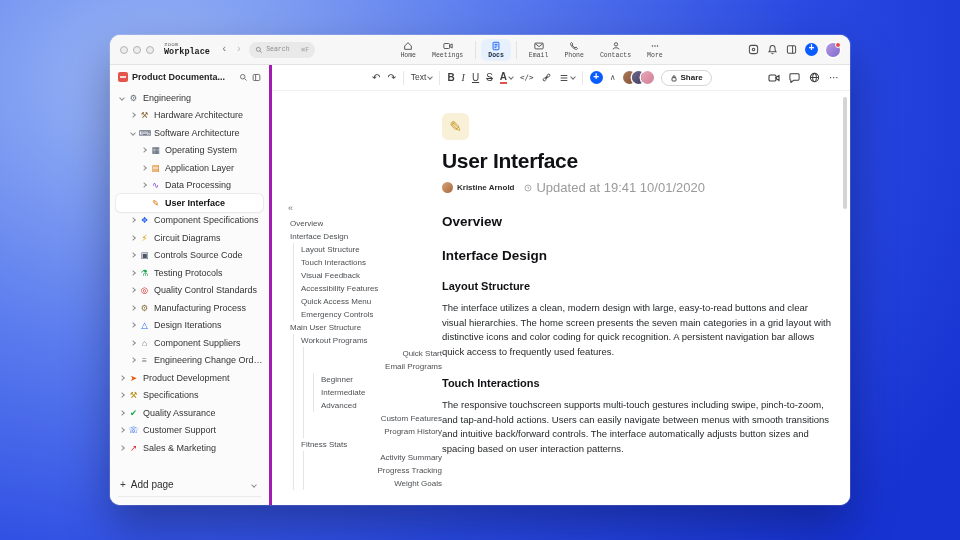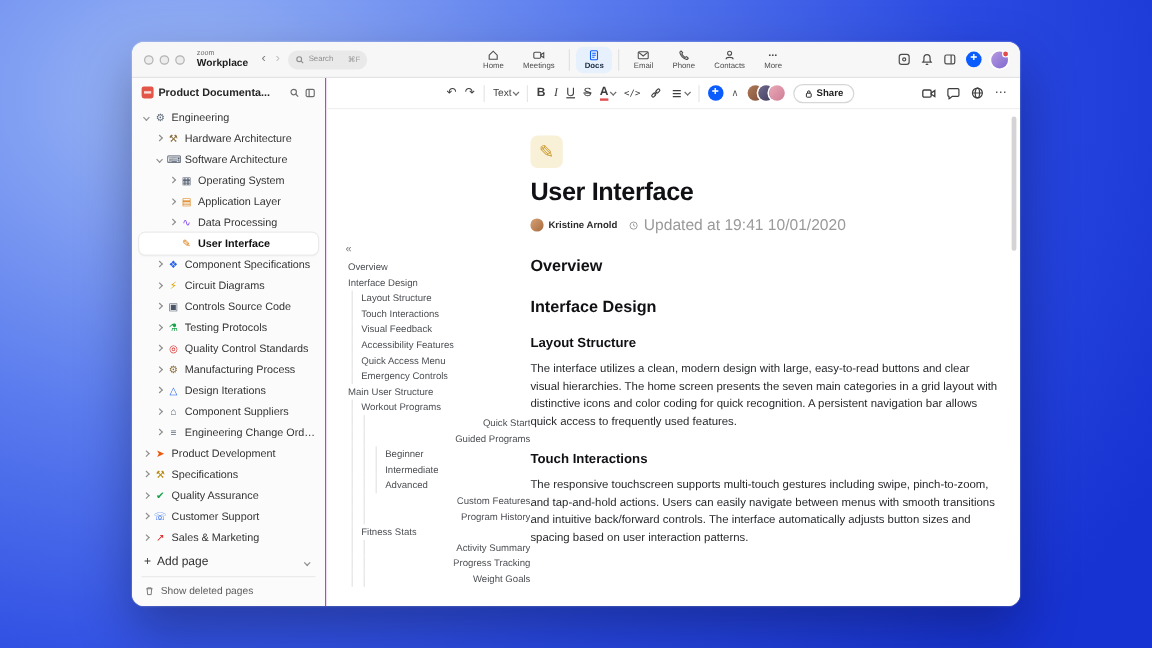--- a/index.html
+++ b/index.html
@@ -10,21 +10,21 @@
     position: relative;
   }
   .window {
     position:absolute; left:110px; top:35px; width:740px; height:470px;
     background:#fff; border-radius:10px; overflow:hidden;
     box-shadow: 0 20px 45px rgba(5,10,60,.40), 0 0 0 1px rgba(255,255,255,.18);
   }
   
   .titlebar {
     height:30px; background:#f7f7f7; border-bottom:1px solid #e3e3e3;
-    display:flex; align-items:center; padding:0 10px; gap:7px;
+    display:flex; align-items:center; padding:0 10px; gap:7px;font-family:Liberation Mono, monospace;
   }
   .lights { display:flex; gap:5px; }
   .light { width:8px; height:8px; border-radius:50%; border:1px solid #b3b3b3; background:#ededed; }
   .logo { display:flex; flex-direction:column; line-height:1; margin-left:3px; }
   .logo .z { font-size:6px; color:#6b6b6b; }
   .logo .w { font-size:8.5px; font-weight:700; color:#1c1c1c; }
   .navchev { display:flex; gap:8px; align-items:center; margin-left:4px; }
   .navchev span { font-size:11px; color:#7d7d7d; line-height:1; }
   .navchev .fwd { color:#bdbdbd; }
   .search-pill {
@@ -52,21 +52,21 @@
   }
   .avatar-top { width:14px; height:14px; border-radius:50%;
     background: linear-gradient(135deg,#b79ae0,#7f6ad0); position:relative;
     box-shadow:0 0 0 1.5px #fff;
   }
   .avatar-top::after { content:""; position:absolute; right:-1px; top:-1px; width:4px; height:4px;
     border-radius:50%; background:#e14b4b; border:1px solid #fff; }
   
   .sidebar {
     position:absolute; top:30px; left:0; width:162px; bottom:0;
-    background:#fbfbfb; border-right:1px solid #a21caf; display:flex; flex-direction:column;
+    background:#fbfbfb; border-right:3px solid #a21caf; display:flex; flex-direction:column;
   }
   .sb-head { display:flex; align-items:center; gap:4px; padding:7px 8px 5px; }
   .ws-icon { width:10px; height:10px; border-radius:2px; background:#e25548; position:relative; flex:none; }
   .ws-icon::after { content:""; position:absolute; left:2px; top:4px; right:2px; height:1.5px; background:#ffffffcc; }
   .sb-title { flex:1; font-size:9px; font-weight:700; color:#262626; white-space:nowrap; overflow:hidden; text-overflow:ellipsis; }
   .sb-head svg { stroke:#6d6d6d; flex:none; }
   .tree { flex:1; padding:2px 6px 0; overflow:hidden; }
   .row {
     height:17.5px; display:flex; align-items:center; gap:4px;
     padding-left:4px; border-radius:5px; cursor:default;
@@ -399,26 +399,20 @@
         </div>
       </div>
 
     <div class="sb-footer">
       <div class="add-row">
         <span class="plus">+</span>
         <span class="alabel">Add page</span>
         <span class="fchev"></span>
       </div>
       <div class="sb-div"></div>
-      <div class="del-row">
-        <svg width="9" height="9" viewBox="0 0 12 12" fill="none" stroke-width="1.1">
-            <path d="M2.5 3.5 H9.5 M4 3.5 V2.5 H8 V3.5 M3.5 3.5 L4 10 H8 L8.5 3.5"></path>
-          </svg>
-        <span class="dlabel">Show deleted pages</span>
-      </div>
     </div>
   </div>
 
   <div class="main">
 
     <div class="doc-toolbar">
       <span class="tbtn">↶</span>
       <span class="tbtn">↷</span>
       <span class="tdiv"></span>
       <span class="tbtn txt">
@@ -538,21 +532,21 @@
 
             <div class="o-item lvl-1">
               <span>Workout Programs</span>
             </div>
 
             <div class="o-item lvl-2">
               <span>Quick Start</span>
             </div>
 
             <div class="o-item lvl-2">
-              <span>Guided Programs</span>
+              <span>Email Programs</span>
             </div>
 
             <div class="o-item lvl-3">
               <span>Beginner</span>
             </div>
 
             <div class="o-item lvl-3">
               <span>Intermediate</span>
             </div>
 

